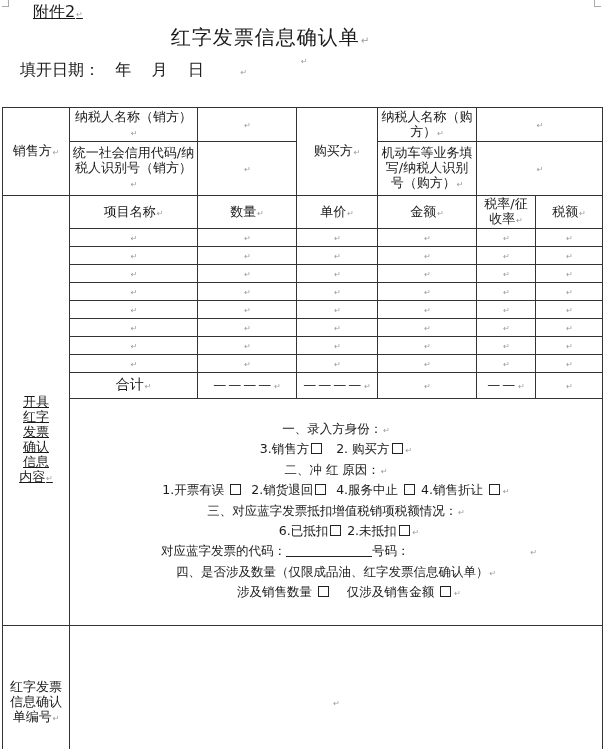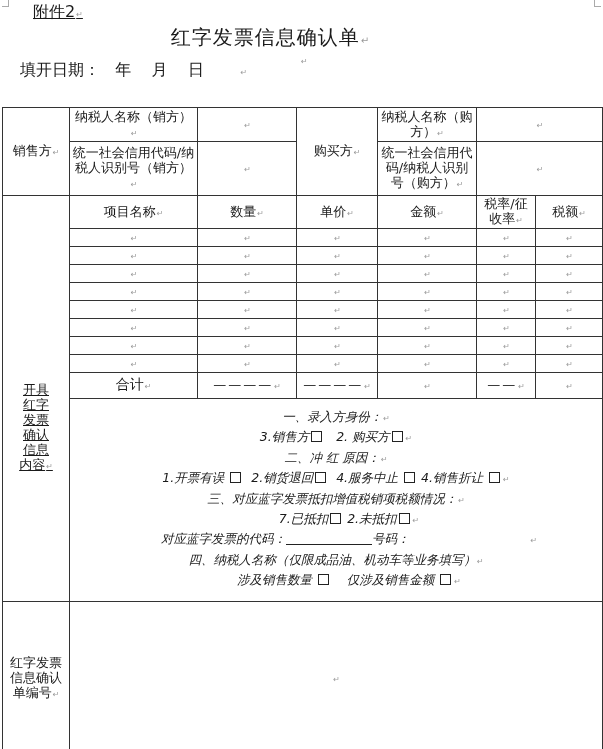--- a/index.html
+++ b/index.html
@@ -27,21 +27,21 @@
   }
   table.form td.left { text-align: center; font-family: Liberation Serif, serif; }
   .r-seller1 { height: 34px; }
   .r-seller2 { height: 54px; padding-left: 24px; }
   .r-head { height: 33px; }
   .r-item { height: 17.5px; }
   .r-total { height: 26px; margin-top: 16px; }
   .r-notes { height: 182px; }
   .r-bottom { height: 155px; }
   td.vlabel { line-height: 16px; }
-  .notes { text-align: left; vertical-align: top !important; padding: 9px 6px !important; font-size: 12.5px; line-height: 18.4px !important; font-style: italic; }
+  .notes { text-align: left; vertical-align: top !important; padding: 21px 6px !important; font-size: 12.5px; line-height: 18.4px !important; }
   .notes div { white-space: nowrap; }
   .ind { padding-left: 26px; }
   .box { display: inline-block; width: 9px; height: 9px; border: 1px solid #222; vertical-align: -1px; margin: 0 2px; }
   .uline { display: inline-block; width: 86px; border-bottom: 1px solid #222; height: 12px; vertical-align: -2px; }
   .dash { letter-spacing: 2px; font-size: 13px; }
 </style>
 </head>
 <body>
 
 <div class="corner" style="left:2px;top:0;border-width:0 1px 1px 0;"></div>
@@ -68,21 +68,21 @@
     <td rowspan="2"><span>销售方</span><span class="pm">↵</span></td>
     <td class="left"><span>纳税人名称（销方）</span><span class="pm">↵</span></td>
     <td><span></span><span class="pm">↵</span></td>
     <td rowspan="2"><span>购买方</span><span class="pm">↵</span></td>
     <td><span>纳税人名称（购方）</span><span class="pm">↵</span></td>
     <td colspan="2"><span></span><span class="pm">↵</span></td>
   </tr>
   <tr class="r-seller2">
     <td><span>统一社会信用代码/纳税人识别号（销方）</span><span class="pm">↵</span></td>
     <td><span></span><span class="pm">↵</span></td>
-    <td><span>统一社会信用代码/纳税人识别号（购方）</span><span class="pm">↵</span></td>
+    <td><span>机动车等业务填写/纳税人识别号（购方）</span><span class="pm">↵</span></td>
     <td colspan="2"><span></span><span class="pm">↵</span></td>
   </tr>
 
   <tr class="r-head">
     <td rowspan="11" class="vlabel" style="vertical-align:middle; padding:0 14px;text-decoration:underline;">
           <div style="position:relative; top:30px;"><span>开具红字发票确认信息内容</span><span class="pm">↵</span></div>
         </td>
     <td><span>项目名称</span><span class="pm">↵</span></td>
     <td><span>数量</span><span class="pm">↵</span></td>
     <td><span>单价</span><span class="pm">↵</span></td>
@@ -174,28 +174,28 @@
       </div>
       <div><span>二、冲 红 原因：</span><span class="pm">↵</span></div>
       <div>
         <span>1.开票有误</span> <span class="box"></span>
         &nbsp;<span>2.销货退回</span><span class="box"></span>
         &nbsp;<span>4.服务中止</span> <span class="box"></span>
         <span>4.销售折让</span> <span class="box"></span><span class="pm">↵</span>
       </div>
       <div><span>三、对应蓝字发票抵扣增值税销项税额情况：</span><span class="pm">↵</span></div>
       <div class="ind">
-        <span>7.已抵扣</span><span class="box"></span>
+        <span>6.已抵扣</span><span class="box"></span>
         <span>2.未抵扣</span><span class="box"></span><span class="pm">↵</span>
       </div>
       <div class="ind">
         <span>对应蓝字发票的代码：</span><span class="uline"></span><span>号码：</span>
         <span style="display:inline-block;width:116px;"></span><span class="pm">↵</span>
       </div>
-      <div><span>四、纳税人名称（仅限成品油、机动车等业务填写）</span><span class="pm">↵</span></div>
+      <div><span>四、是否涉及数量（仅限成品油、红字发票信息确认单）</span><span class="pm">↵</span></div>
       <div class="ind">
         <span>涉及销售数量</span> <span class="box"></span>
         &nbsp;&nbsp;&nbsp;<span>仅涉及销售金额</span> <span class="box"></span><span class="pm">↵</span>
       </div>
     </td>
   </tr>
 
   <tr class="r-bottom">
     <td class="vlabel" style="padding:0 4px;"><span>红字发票信息确认单编号</span><span class="pm">↵</span></td>
     <td colspan="6"><span></span><span class="pm">↵</span></td>

